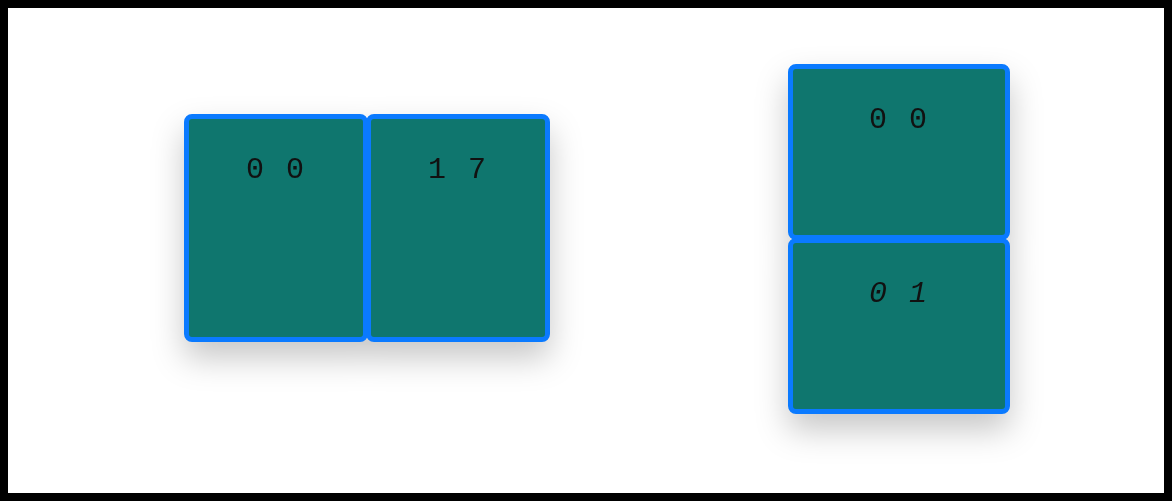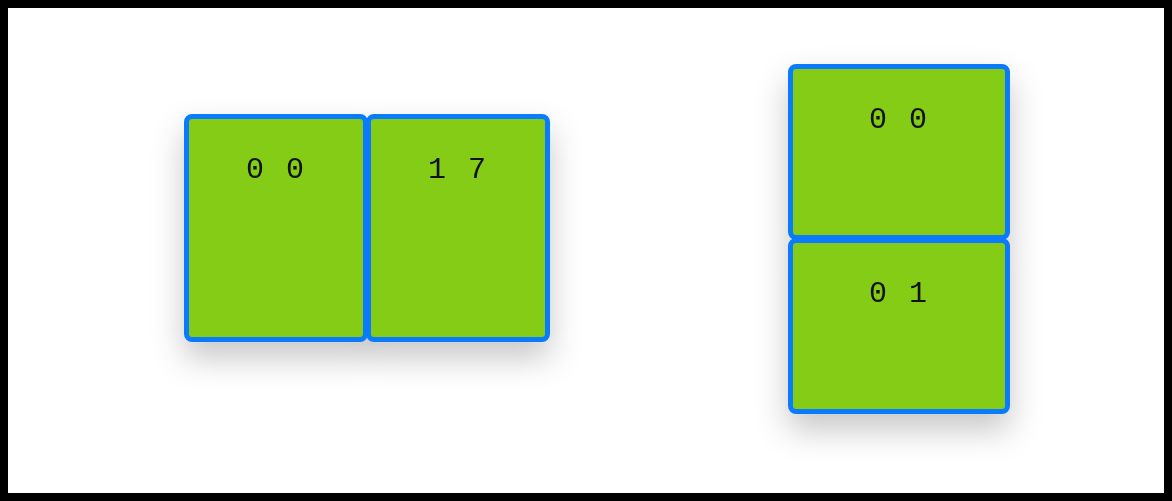--- a/index.html
+++ b/index.html
@@ -27,21 +27,21 @@
       display: flex;
       flex-direction: row;
     }
     .group-right {
       left: 780px;
       top: 56px;
       display: flex;
       flex-direction: column;
     }
     .cell {
-      background: #84cc16;
+      background: #0f766e;
       border: 5px solid #0a7aff;
       border-radius: 8px;
       display: flex;
       align-items: flex-start;
       justify-content: center;
       color: #111;
       font-size: 30px;
       letter-spacing: 2px;
       padding-top: 34px;
     }
@@ -51,20 +51,21 @@
     }
     .group-left .cell + .cell {
       margin-left: -2px;
     }
     .group-right .cell {
       width: 222px;
       height: 176px;
     }
     .group-right .cell + .cell {
       margin-top: -2px;
+      font-style: italic;
     }
   </style>
 </head>
 <body>
 
 <div class="canvas">
 
   <div class="group group-left">
     <div class="cell">
       <span>0 0</span>

